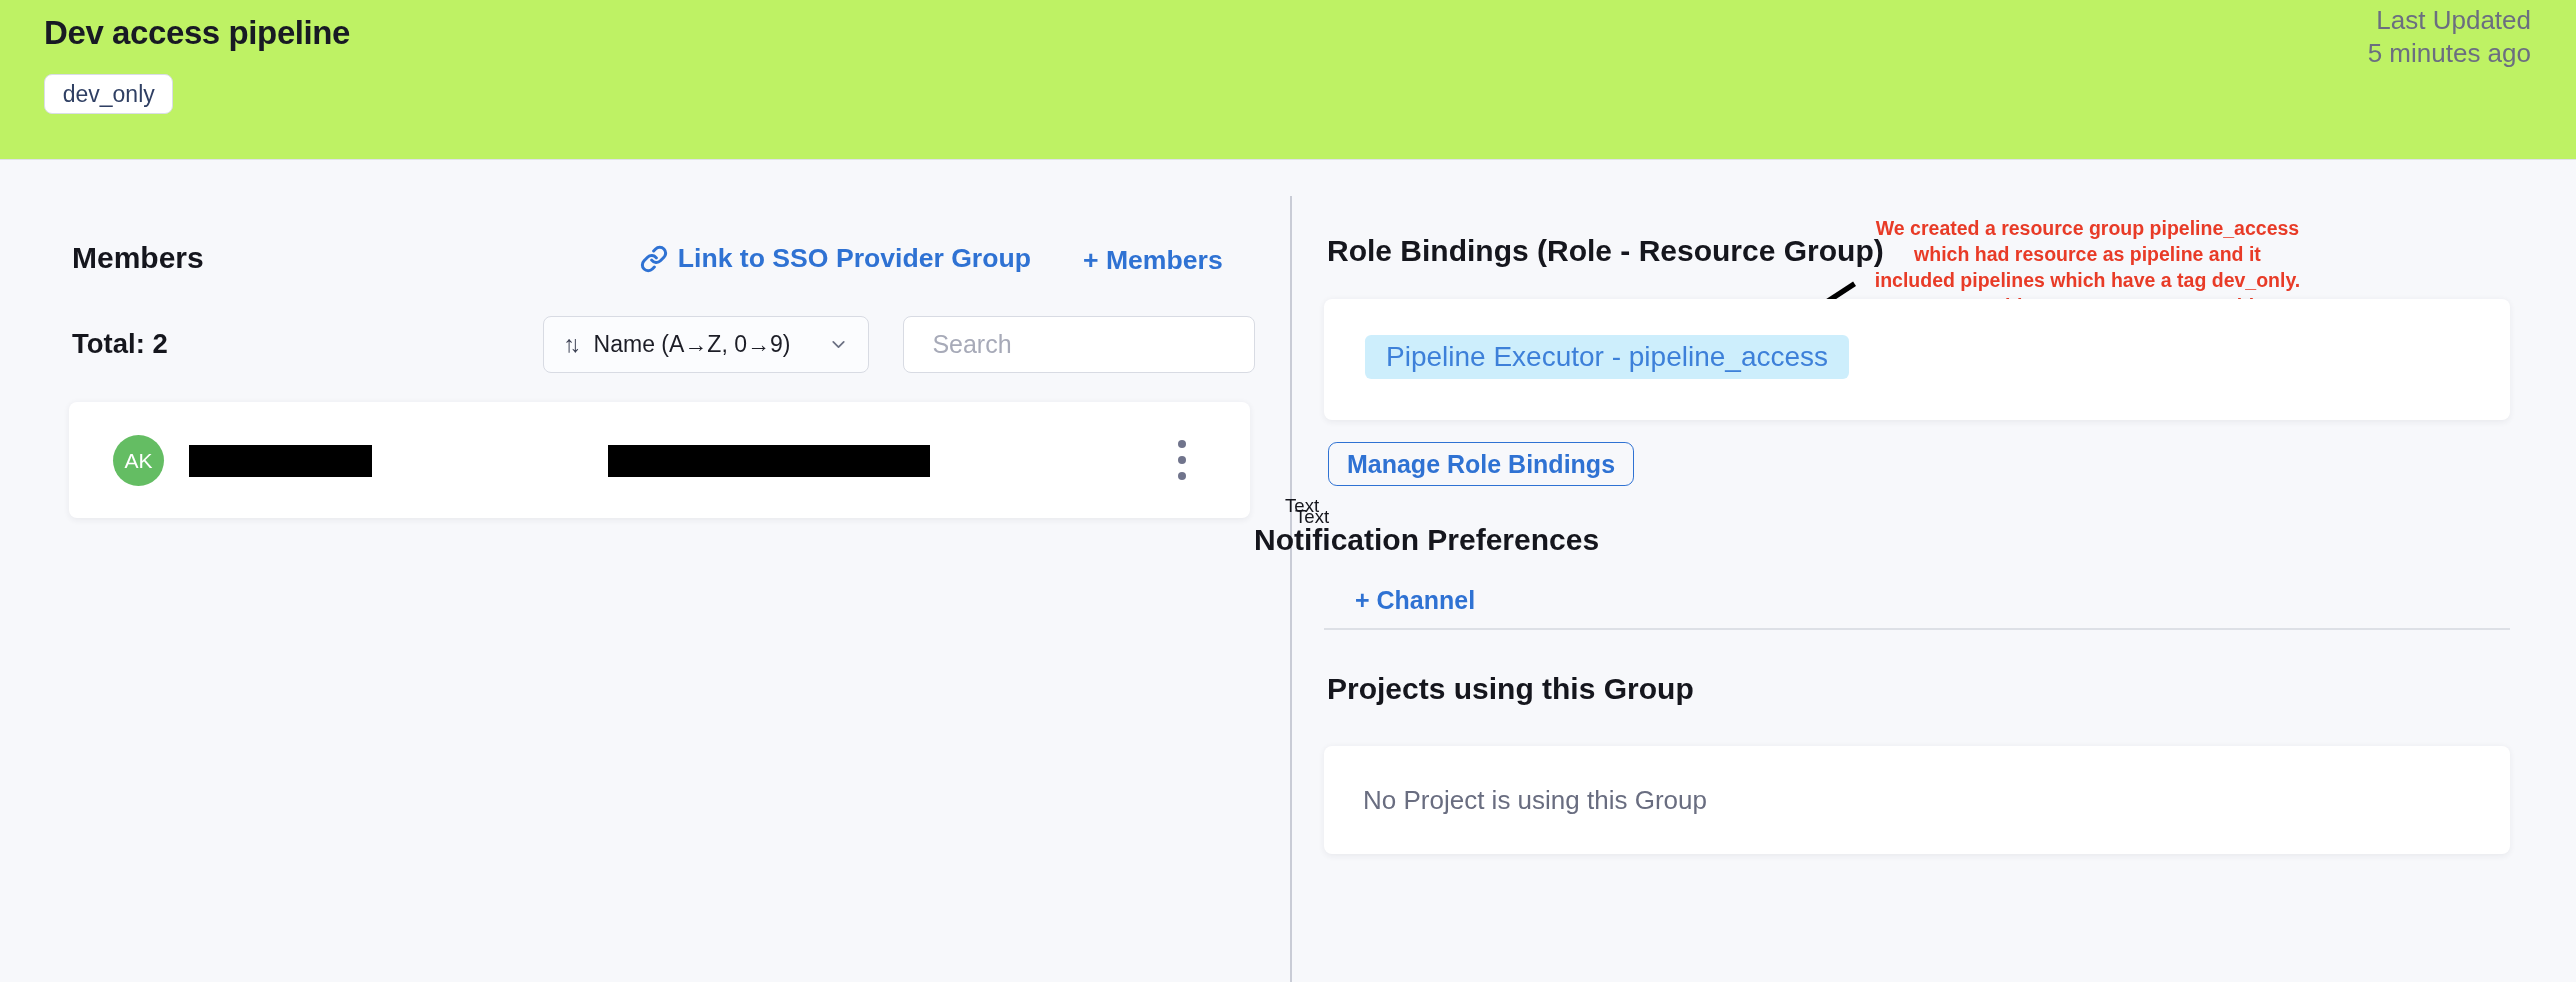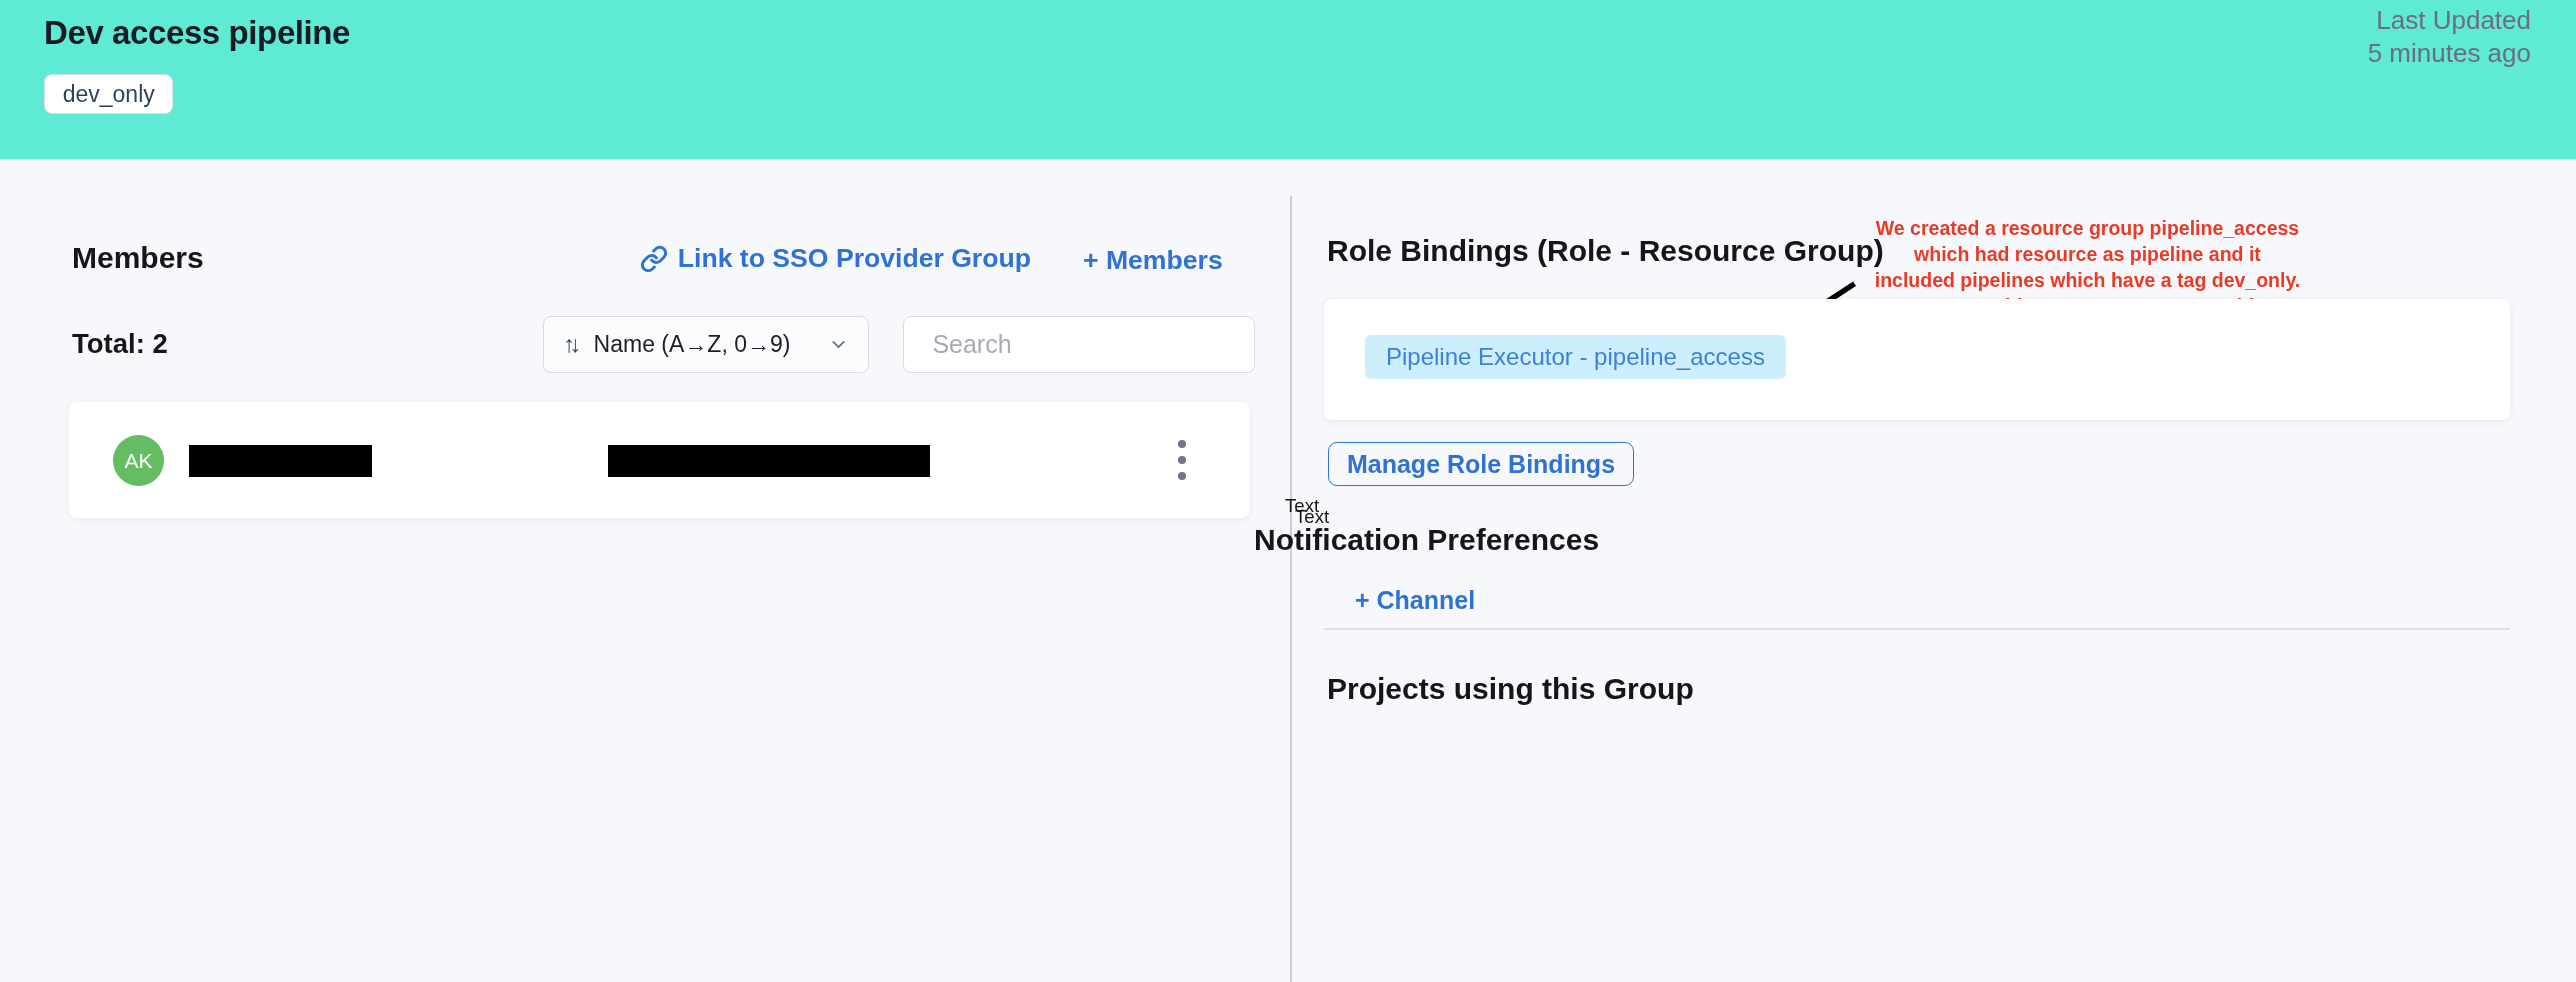--- a/index.html
+++ b/index.html
@@ -6,21 +6,21 @@
   html,body { width:2576px; height:982px; }
   body {
     font-family:"Liberation Sans","DejaVu Sans",sans-serif;
     background:#f7f8fb; color:#15161d; overflow:hidden;
   }
   #app { position:relative; width:2576px; height:982px; }
 
   
   .page-header {
     position:absolute; left:0; top:0; width:2576px; height:160px;
-    background:#5eead4; border-bottom:1.8px solid #dfe2e7;
+    background:#bef264; border-bottom:1.8px solid #dfe2e7;
   }
   .page-title {
     position:absolute; left:44px; top:14px;
     font-size:33px; font-weight:600; color:#181a24; letter-spacing:-0.4px;
   }
   .tag-chip {
     position:absolute; left:44px; top:74px; height:40px;
     display:flex; align-items:center; padding:0 17.7px;
     background:#ffffff; border:1.8px solid #d9dde6; border-radius:8px;
     font-size:23px; color:#2f3f63;
@@ -104,21 +104,21 @@
   .annotation-arrow { position:absolute; left:1733px; top:266px; }
 
   .rb-card {
     position:absolute; left:1324px; top:299px; width:1186px; height:121px;
     background:#ffffff; border-radius:8px; box-shadow:0 1.8px 6.2px rgba(40,41,61,0.07);
   }
   .role-chip {
     position:absolute; left:41px; top:36px; height:44px;
     display:flex; align-items:center; padding:0 21px;
     background:#cdeefc; border-radius:6.2px;
-    font-size:24px; color:#3d80d9; cursor:pointer; white-space:nowrap;
+    font-size:28px; color:#3d80d9; cursor:pointer; white-space:nowrap;
   }
   .manage-btn {
     position:absolute; left:1328px; top:442px; width:306px; height:44px;
     background:transparent; border:1.8px solid #2f72d3; border-radius:8.9px;
     font-size:25px; font-weight:700; color:#2f72d3; cursor:pointer;
     font-family:"Liberation Sans","DejaVu Sans",sans-serif;
   }
   .stray-a { position:absolute; left:1285px; top:495px; font-size:18.6px; color:#15161d; }
   .stray-b { position:absolute; left:1295px; top:506px; font-size:18.6px; color:#15161d; }
 
@@ -226,15 +226,18 @@
   <button class="manage-btn">Manage Role Bindings</button>
 
   <div class="stray-a">Text</div>
   <div class="stray-b">Text</div>
 
   <div class="notif-heading">Notification Preferences</div>
   <div class="add-channel">+ Channel</div>
   <div class="h-divider"></div>
 
   <div class="projects-heading">Projects using this Group</div>
+  <div class="projects-card">
+    <span class="empty-msg">No Project is using this Group</span>
+  </div>
 
 </div>
 
 
 </body></html>

